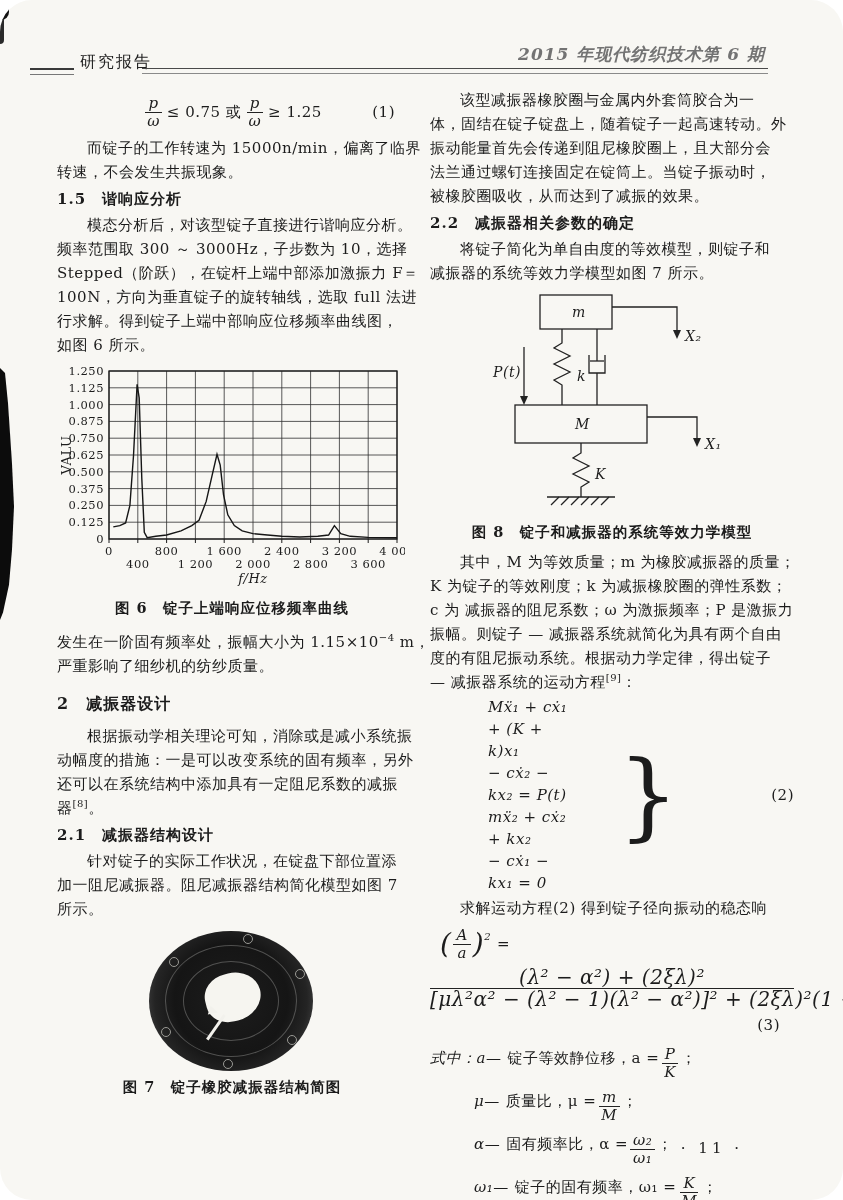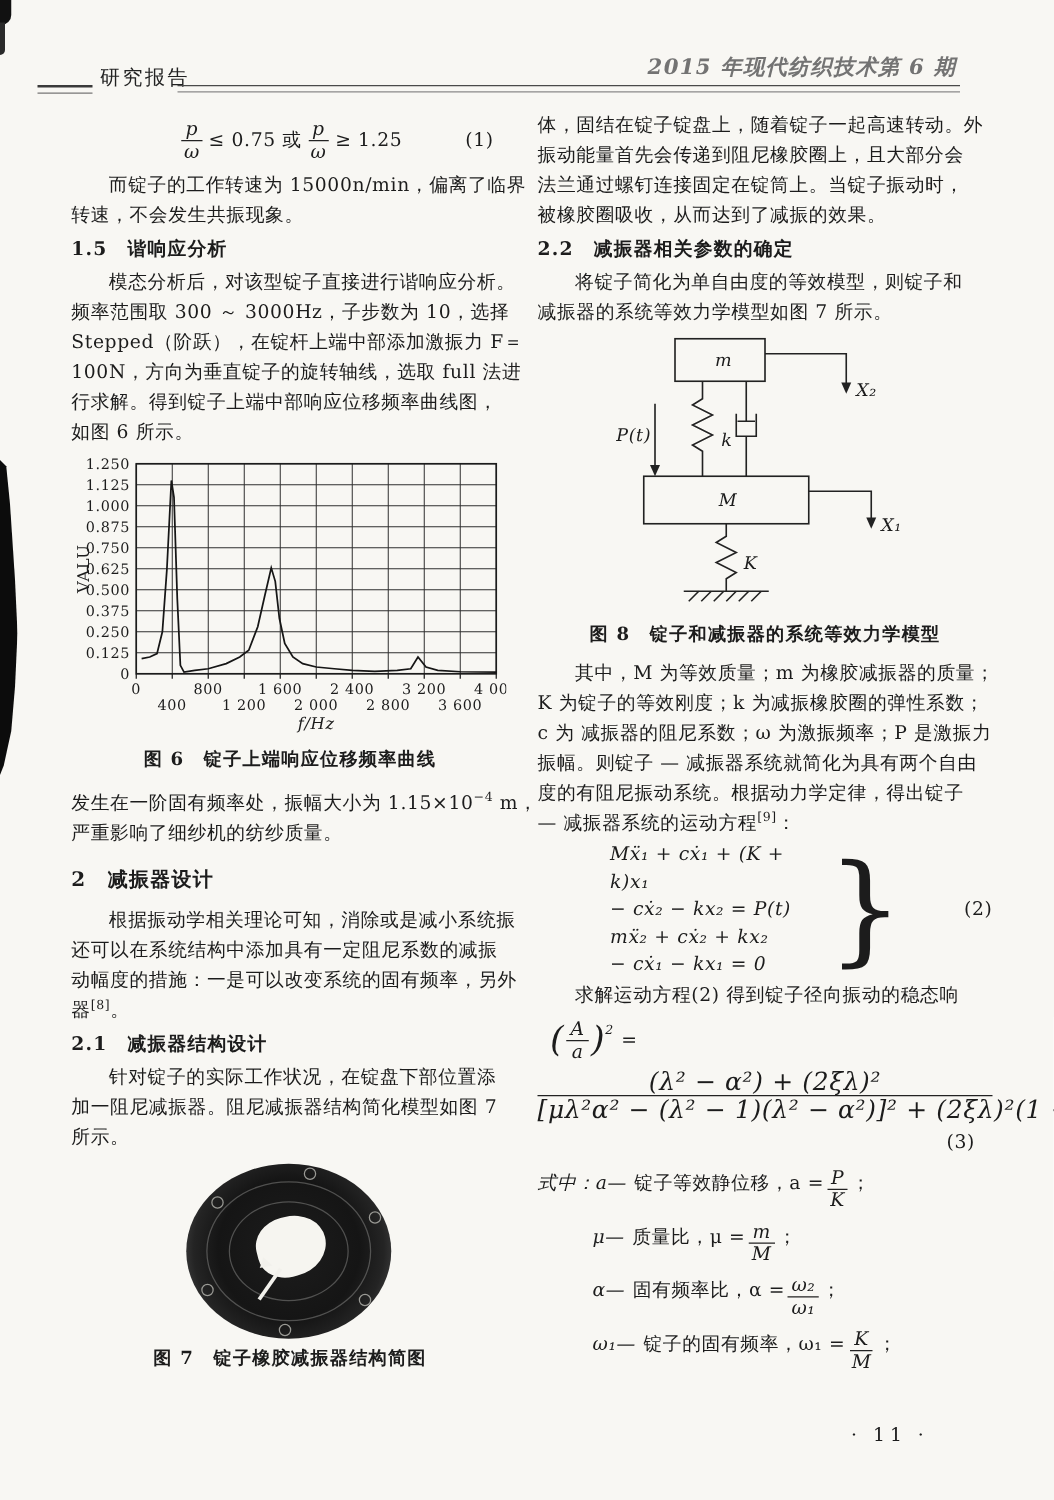--- a/index.html
+++ b/index.html
@@ -1,20 +1,20 @@
 <!DOCTYPE html>
 <html><head>
 <meta charset="utf-8">
 <style>
   html,body{margin:0;padding:0;}
   .page{
     position:relative; width:843px; height:1200px;
     background:#f8f7f3; overflow:hidden;
     font-family:"DejaVu Serif","Liberation Serif",serif;
-    color:#1c1c1c; font-size:15px; line-height:24px;
+    color:#1c1c1c; font-size:15px; line-height:24px;border-radius:32px;
   }
   
   .corner-mark{position:absolute; left:0; top:0; width:9px; height:20px; background:#111;
     border-bottom-right-radius:8px;}
   .corner-mark2{position:absolute; left:0; top:18px; width:4px; height:26px; background:#2a2a2a;
     border-bottom-right-radius:4px;}
   .edge-smudge{position:absolute; left:0; top:368px; width:15px; height:252px; background:#0c0c0c;
     clip-path:polygon(0 0,5px 2%,8px 14%,12px 38%,14px 55%,12px 72%,9px 86%,3px 97%,0 100%);}
   
   .header{position:absolute; left:0; top:46px; width:843px; height:34px;}
@@ -37,21 +37,21 @@
   .math{font-style:italic;}
   
   .frac{display:inline-flex; flex-direction:column; align-items:center; vertical-align:middle;
     line-height:17px; font-style:italic; margin:0 2px;}
   .frac .fr-num{padding:0 3px; border-bottom:1px solid #222;}
   .frac .fr-den{padding:0 3px;}
   
   .eq1{display:flex; align-items:center; justify-content:center; height:48px; position:relative;}
   .eq1 .eq-label{position:absolute; right:12px; font-style:normal;}
   
-  .eq2{display:flex; align-items:center; margin:2px 0 2px 58px;}
+  .eq2{display:flex; align-items:center; margin:2px 0 2px 58px;gap:44px;}
   .eq2-lines{font-style:italic; line-height:22px;}
   .eq2-brace{font-size:96px; font-weight:200; line-height:88px; margin-left:6px;
     transform:scaleY(1.0); font-family:"DejaVu Serif",serif;}
   .eq2-label{margin-left:48px; font-style:normal;}
   
   .eq3{margin-top:4px;}
   .eq3-lhs{display:flex; align-items:center; margin-left:10px; height:40px;}
   .bigpar{font-size:28px; font-weight:normal; line-height:28px;}
   .eq3-frac{display:inline-block; text-align:center; line-height:18px; font-style:italic; font-size:20px; margin-top:4px; width:100%;}
   .eq3-frac .fr-num{display:block; border-bottom:1px solid #222; padding:0 2px 2px;}
@@ -195,22 +195,22 @@
     </div>
 
     <div style="margin-top:10px;">
       <div class="line"><span>发生在一阶固有频率处，振幅大小为 1.15×10</span><sup>−4</sup><span> m，</span></div>
       <div class="line">严重影响了细纱机的纺纱质量。</div>
     </div>
 
     <div class="line heading" style="margin:14px 0 8px; font-size:16px;">2　减振器设计</div>
 
     <div class="line ind">根据振动学相关理论可知，消除或是减小系统振</div>
+    <div class="line">动幅度的措施：一是可以改变系统的固有频率，另外</div>
     <div class="line">还可以在系统结构中添加具有一定阻尼系数的减振</div>
-    <div class="line">动幅度的措施：一是可以改变系统的固有频率，另外</div>
     <div class="line"><span>器</span><sup>[8]</sup><span>。</span></div>
 
     <div class="line heading h-space">2.1　减振器结构设计</div>
 
     <div class="line ind">针对锭子的实际工作状况，在锭盘下部位置添</div>
     <div class="line">加一阻尼减振器。阻尼减振器结构简化模型如图 7</div>
     <div class="line">所示。</div>
 
     <div>
       <div class="photo">
@@ -226,20 +226,21 @@
         <div class="screw" style="left:96px; top:128px;"></div>
         <div class="screw" style="left:34px; top:96px;"></div>
         <div class="screw" style="left:42px; top:26px;"></div>
       </div>
       <div class="fig-caption">图 7　锭子橡胶减振器结构简图</div>
     </div>
   </div>
 
   <div class="col col-right">
 
+    <div class="line ind">该型减振器橡胶圈与金属内外套筒胶合为一</div>
     <div class="line">体，固结在锭子锭盘上，随着锭子一起高速转动。外</div>
     <div class="line">振动能量首先会传递到阻尼橡胶圈上，且大部分会</div>
     <div class="line">法兰通过螺钉连接固定在锭筒上。当锭子振动时，</div>
     <div class="line">被橡胶圈吸收，从而达到了减振的效果。</div>
 
     <div class="line heading h-space">2.2　减振器相关参数的确定</div>
 
     <div class="line ind">将锭子简化为单自由度的等效模型，则锭子和</div>
     <div class="line">减振器的系统等效力学模型如图 7 所示。</div>
 

